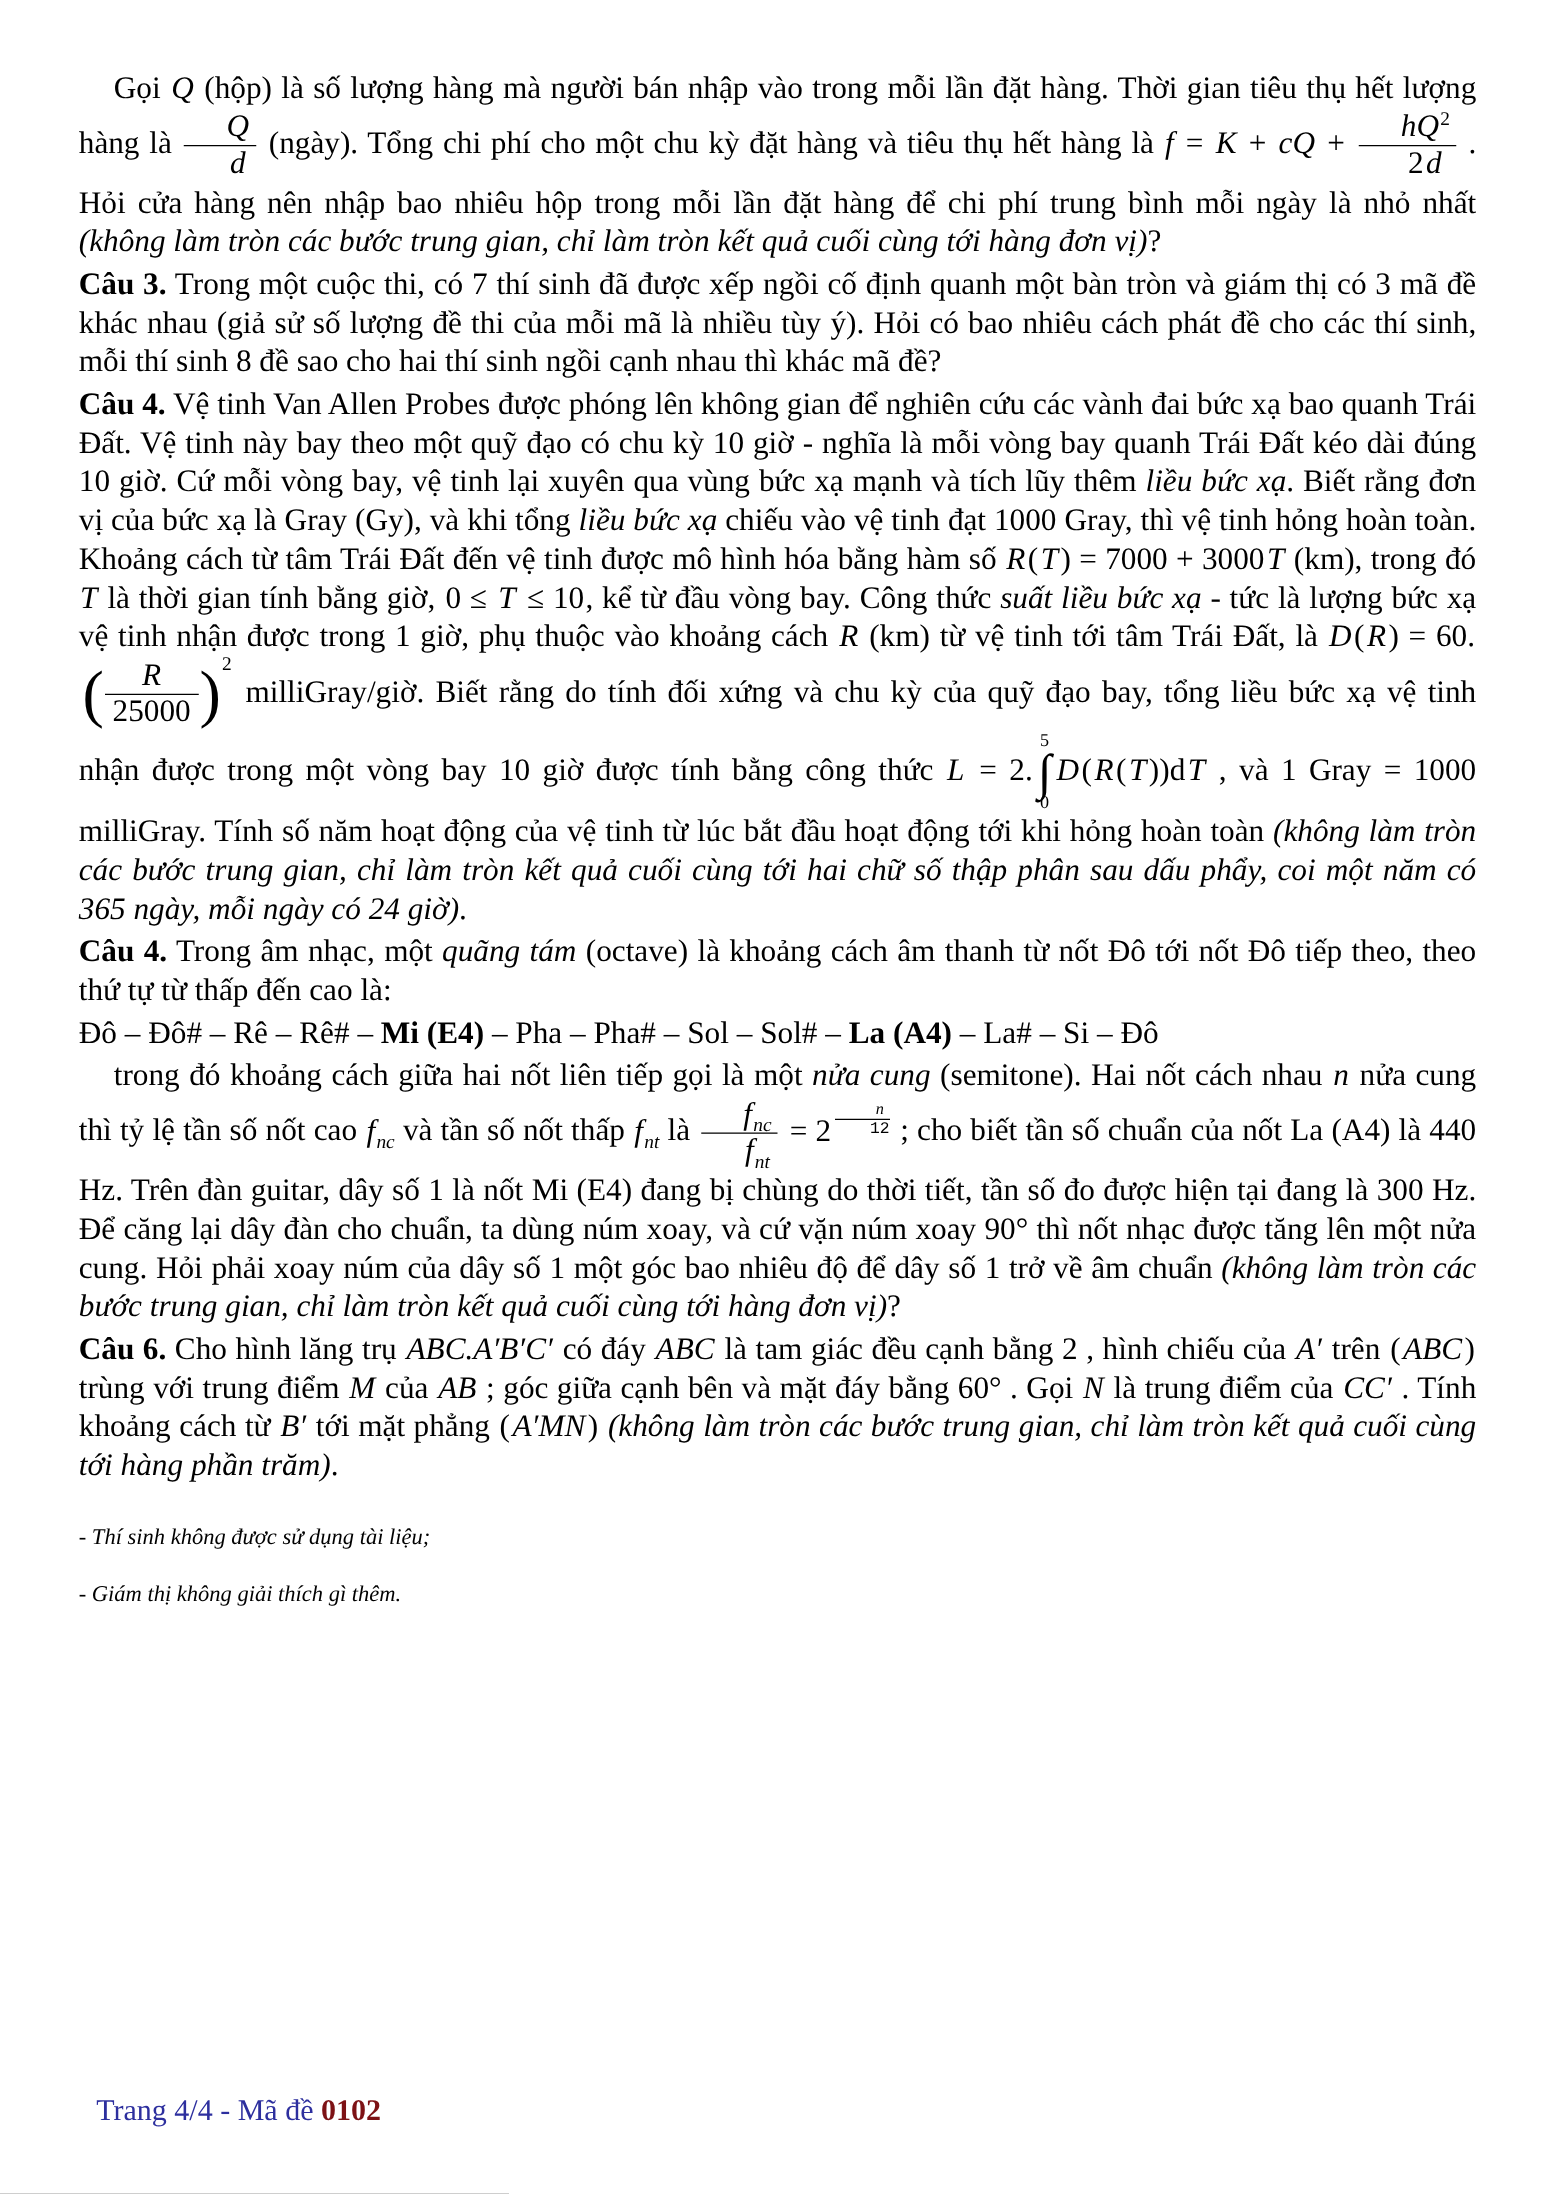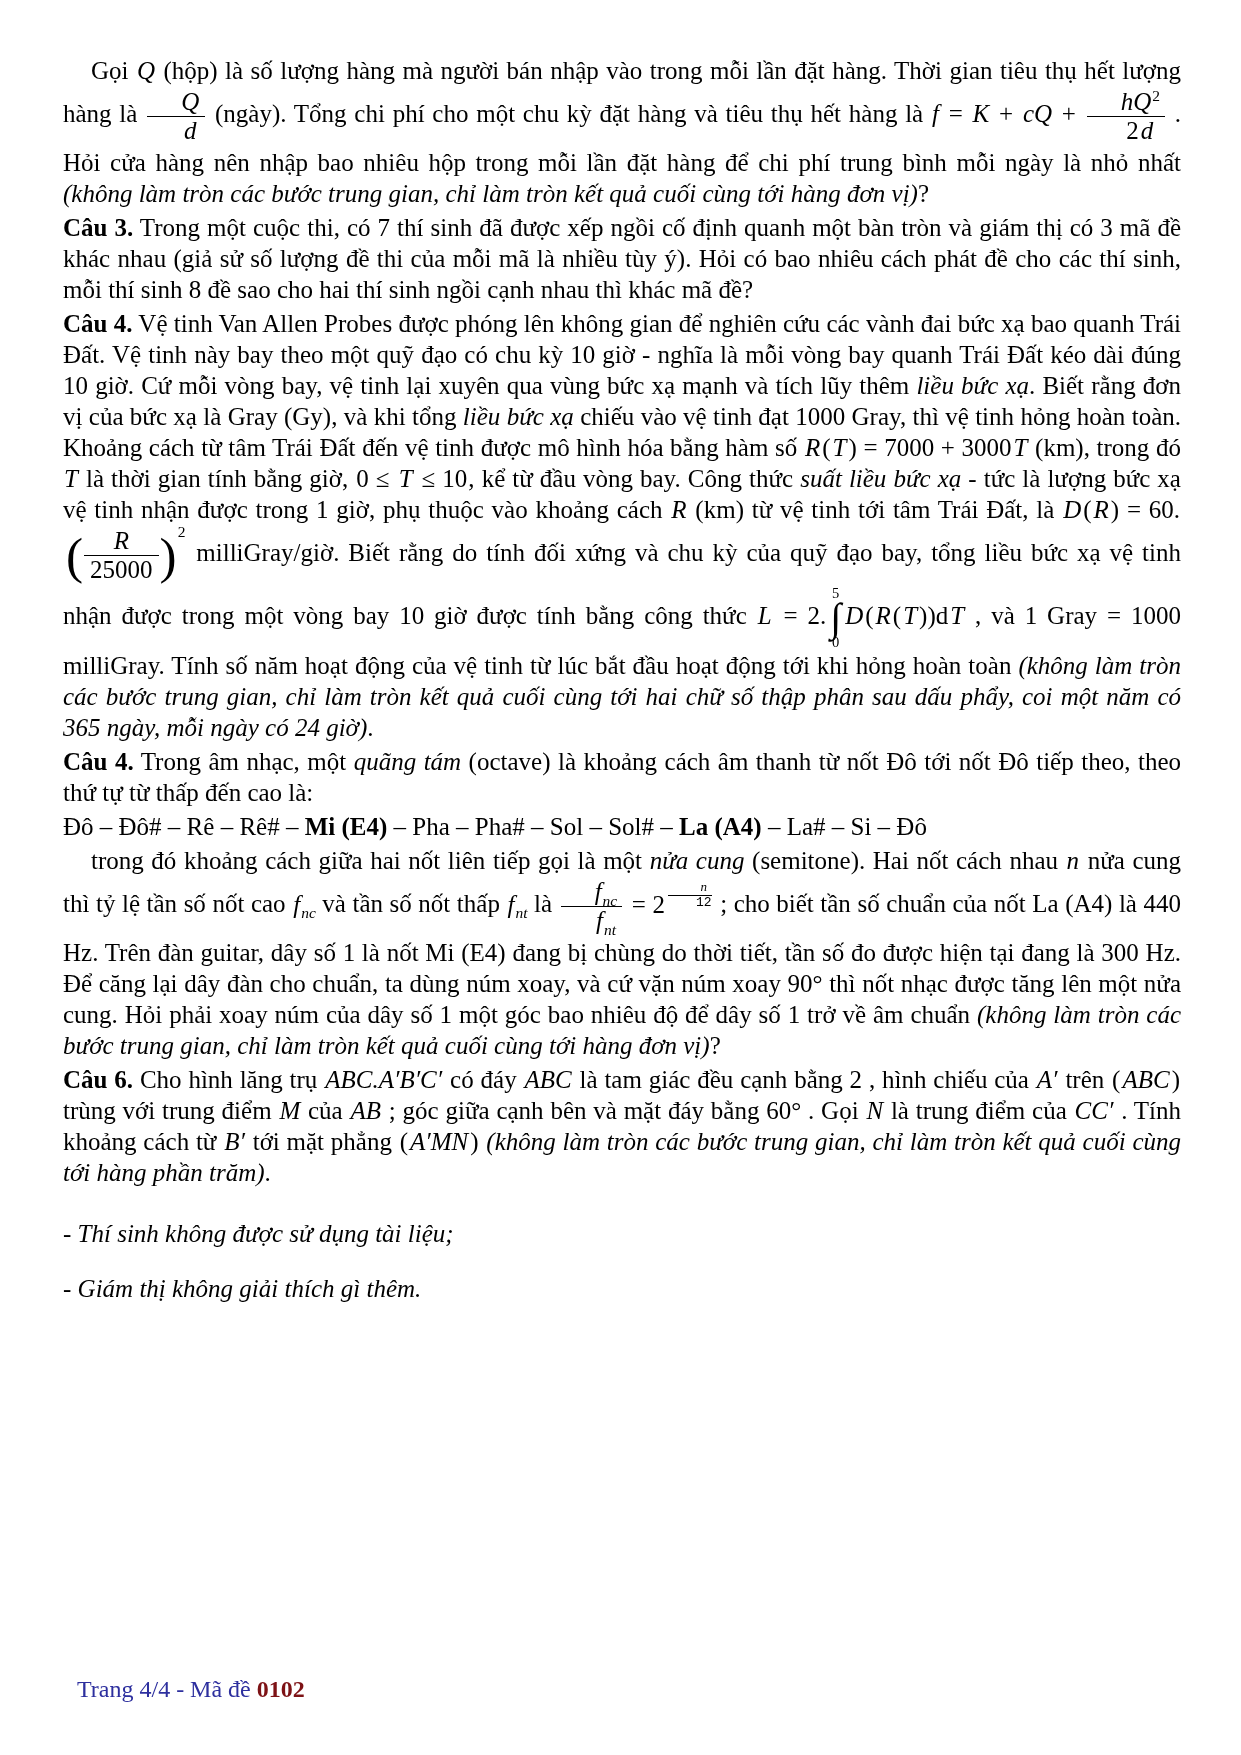--- a/index.html
+++ b/index.html
@@ -40,21 +40,21 @@
   
   .supfr{display:inline-block;vertical-align:0.55em;font-size:0.52em;text-align:center;line-height:1.15;margin:0 2px;}
   .supfr .sn{display:block;border-bottom:1px solid #000;padding:0 2px;font-style:italic;}
   .supfr .sd{display:block;font-family:Liberation Mono, monospace;}
   
   .intwrap{display:inline-block;vertical-align:middle;text-align:center;line-height:1;margin:0 3px;}
   .intwrap .ilim{display:block;font-size:0.58em;line-height:1.05;}
   .intwrap .isign{display:block;font-size:1.6em;line-height:0.85;}
   .het{margin-top:16px;font-size:25px;}
   .het .bd{letter-spacing:0.5px;}
-  .note{font-style:italic;font-size:25px;line-height:1.3;margin:0;}
+  .note{font-style:italic;font-size:18px;line-height:1.3;margin:0;}
   .note1{margin-top:30px;}
   .note2{margin-top:22px;}
   .footer{
     position:absolute;left:77px;bottom:52px;
     font-size:24px;
   }
   .footer .flabel{color:#2d2f9e;}
   .footer .fcode{color:#7d1215;font-weight:bold;}
 </style>
 </head>

